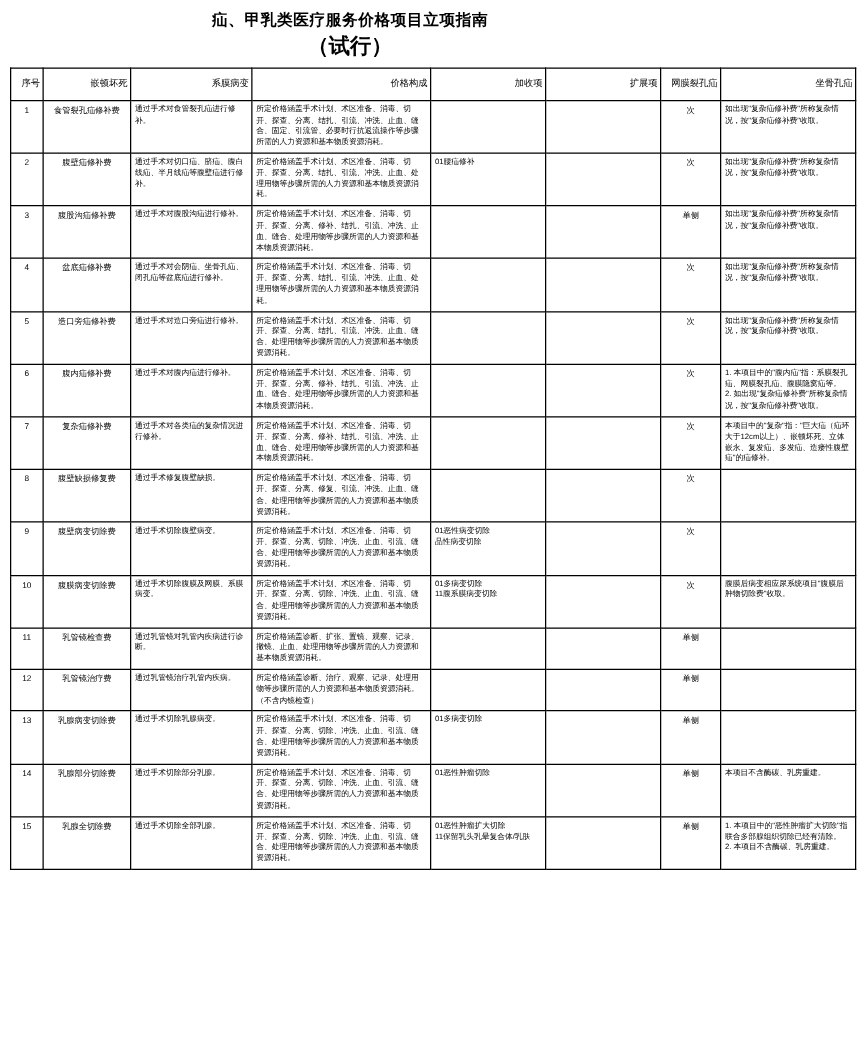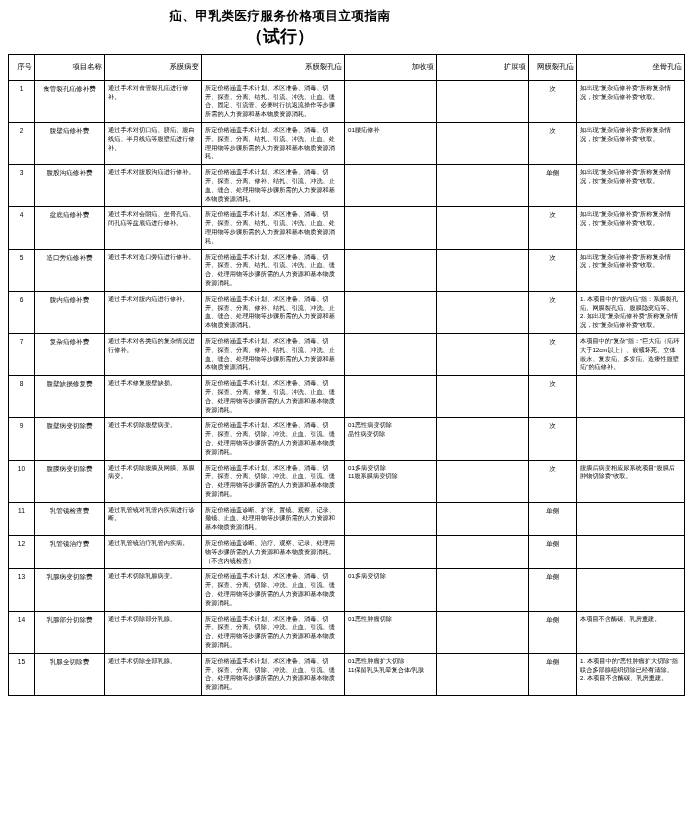--- a/index.html
+++ b/index.html
@@ -105,23 +105,23 @@
       <col class="w-output">
       <col class="w-compose">
       <col class="w-addon">
       <col class="w-extend">
       <col class="w-unit">
       <col class="w-note">
     </colgroup>
     <thead>
       <tr>
         <th>序号</th>
-        <th>项目名称</th>
+        <th>嵌顿坏死</th>
         <th>系膜病变</th>
-        <th>系膜裂孔疝</th>
+        <th>价格构成</th>
         <th>加收项</th>
         <th>扩展项</th>
         <th>网膜裂孔疝</th>
         <th>坐骨孔疝</th>
       </tr>
     </thead>
     <tbody>
       <tr>
         <td class="c-seq">1</td>
         <td class="c-name">食管裂孔疝修补费</td>

